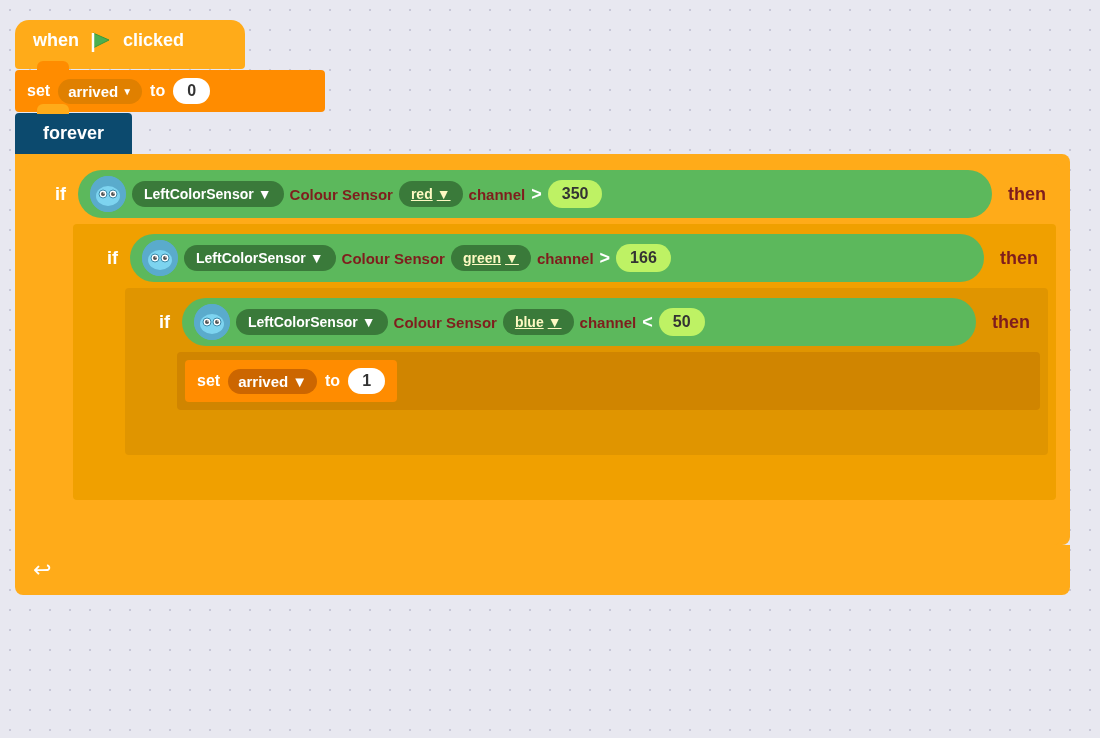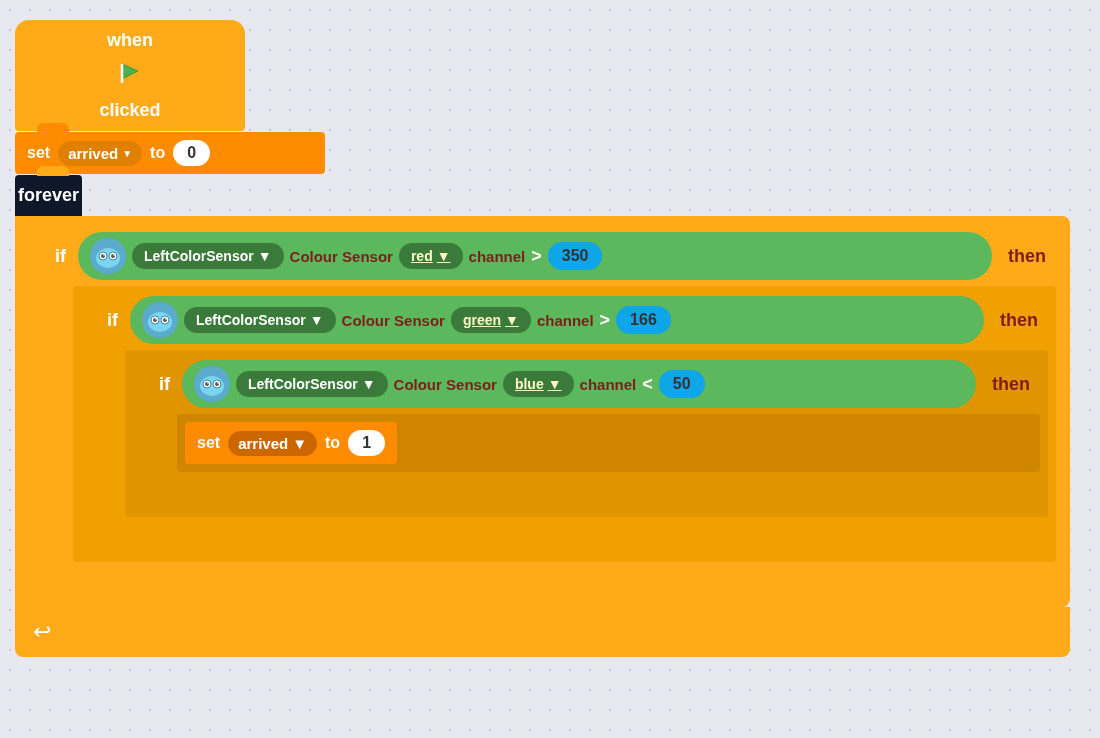--- a/index.html
+++ b/index.html
@@ -18,29 +18,28 @@
       position: absolute;
       top: 20px;
       left: 15px;
     }
 
     
     .when-clicked-block {
       background-color: #ffab19;
       border-radius: 14px 14px 4px 4px;
       display: flex;
-      align-items: center;
+      align-items: flex-start;
       padding: 10px 18px;
       font-size: 18px;
       font-weight: 700;
       color: white;
       gap: 10px;
       width: 230px;
       position: relative;
-      flex-direction: column;
     }
 
     .when-clicked-block::after {
       content: '';
       position: absolute;
       bottom: -9px;
       left: 22px;
       width: 32px;
       height: 10px;
       background-color: #ffab19;
@@ -103,24 +102,24 @@
     .value-pill {
       background-color: white;
       border-radius: 20px;
       padding: 4px 14px;
       font-size: 16px;
       color: #333;
       font-weight: 700;
     }
 
     .forever-label {
-      background-color: #0f172a;
+      background-color: #0c4a6e;
       display: inline-flex;
       align-items: center;
-      padding: 10px 3px;
+      padding: 10px 28px;
       font-size: 18px;
       font-weight: 700;
       color: white;
       border-radius: 4px 4px 0 0;
       position: relative;
     }
 
     .forever-label::before {
       content: '';
       position: absolute;
@@ -207,21 +206,21 @@
       text-decoration: underline;
     }
 
     .operator-sym {
       color: white;
       font-size: 18px;
       font-weight: 700;
     }
 
     .value-pill-white {
-      background-color: #0ea5e9;
+      background-color: #bef264;
       border-radius: 20px;
       padding: 5px 14px;
       font-size: 16px;
       color: #333;
       font-weight: 700;
     }
 
     
     .set-inner-block {
       background-color: #ff8c00;

